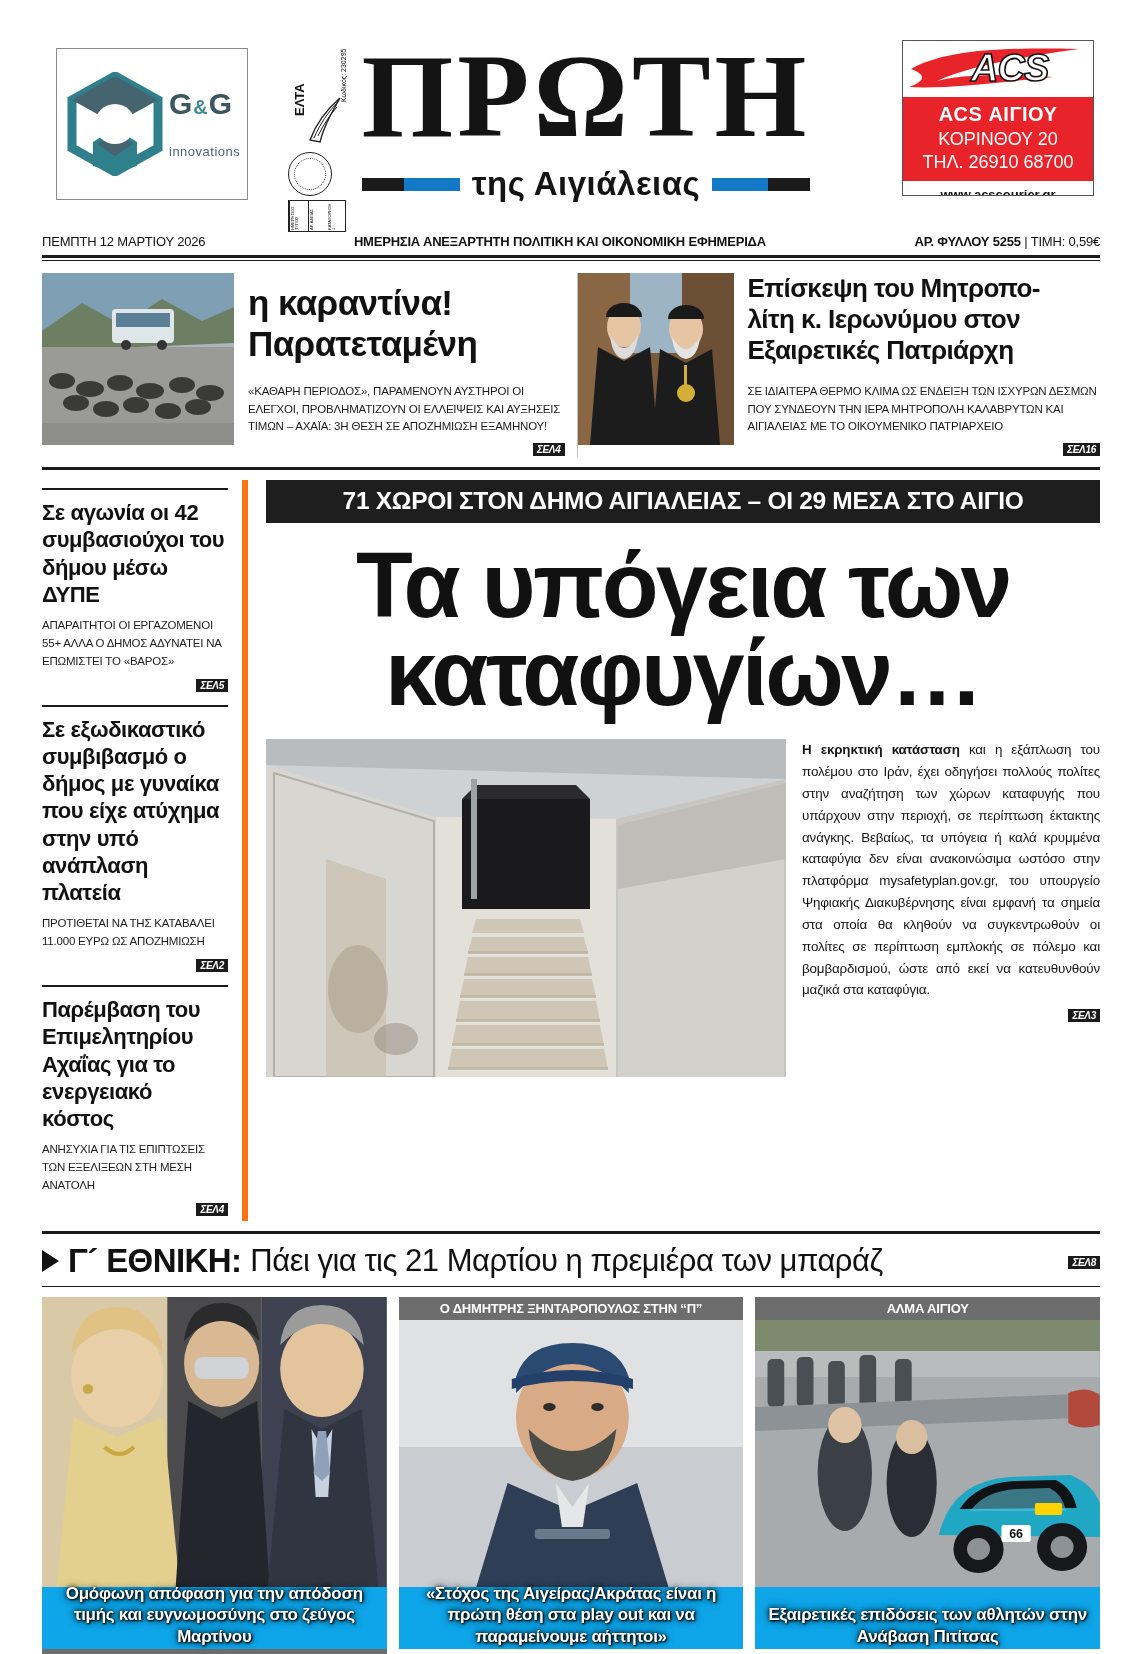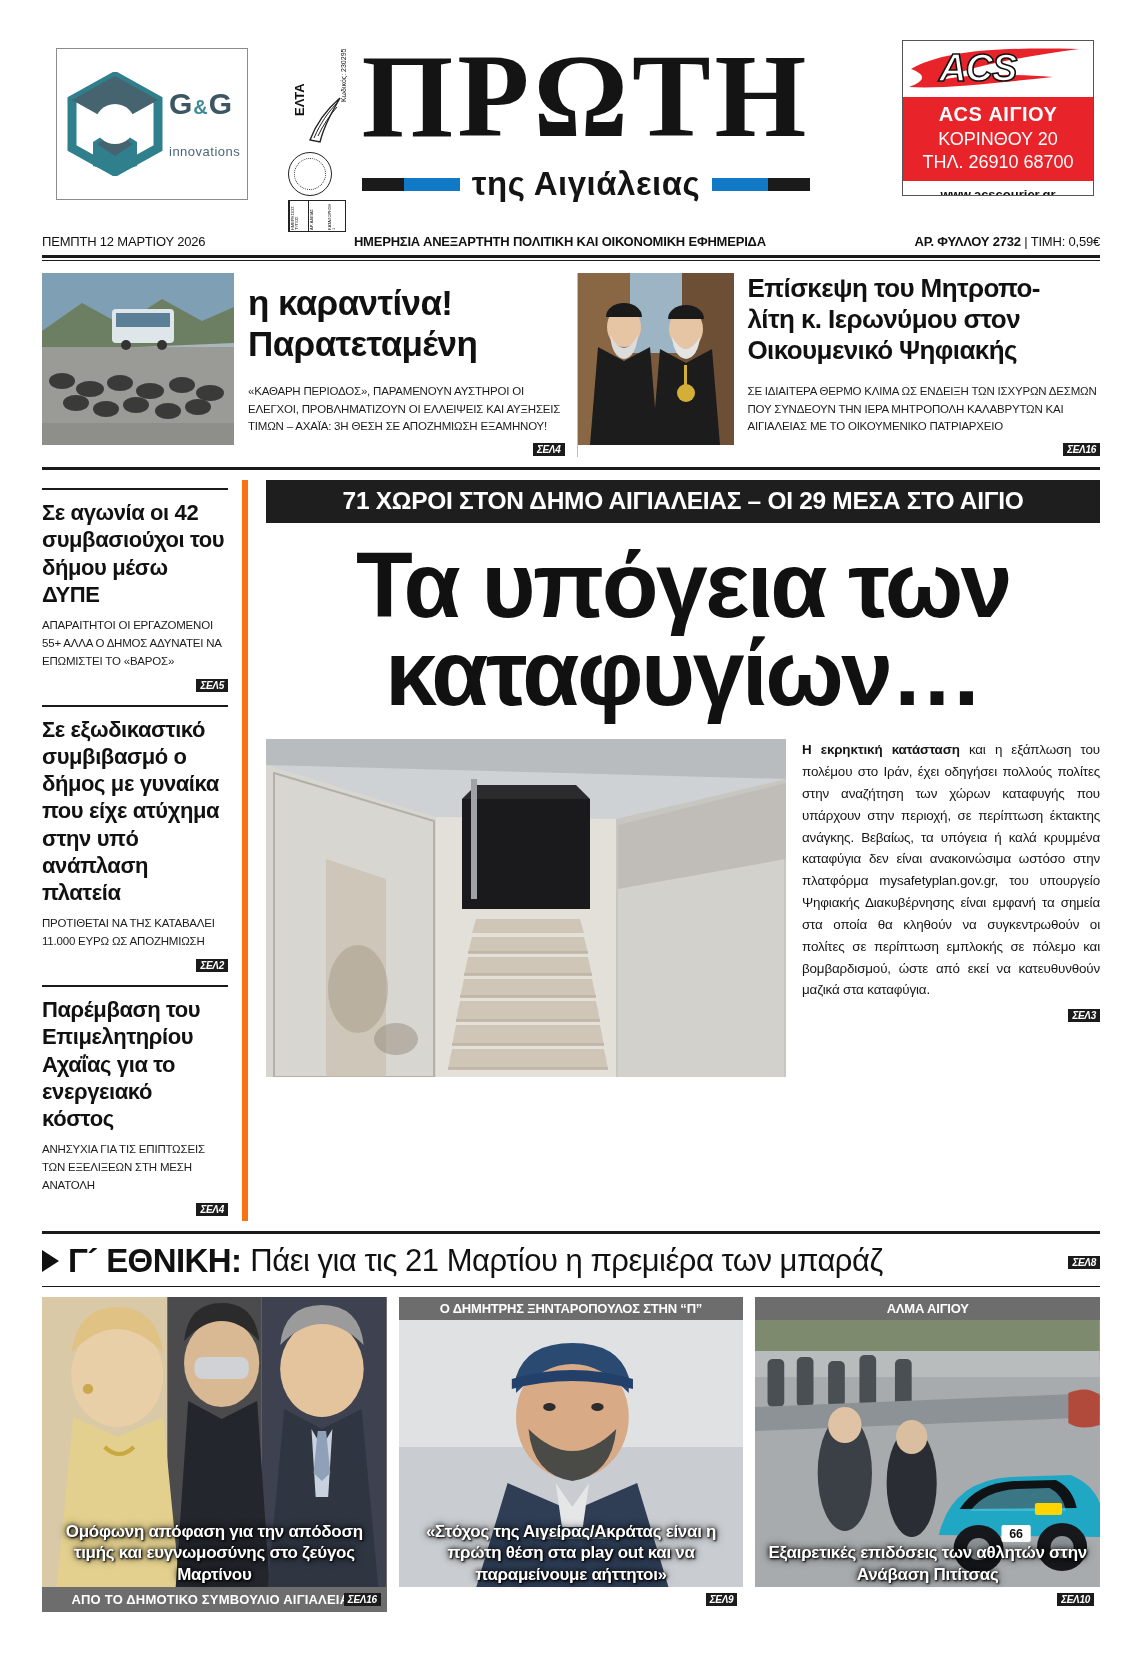--- a/index.html
+++ b/index.html
@@ -64,21 +64,21 @@
     font-size:33px;font-weight:bold;color:#141414;margin:0 12px;letter-spacing:.5px;
   }
 
   .acs{
     position:absolute;right:6px;top:6px;width:192px;height:156px;
     border:1px solid #555;background:#fff;box-sizing:border-box;overflow:hidden;
   }
   .acs-top{height:56px;position:relative;background:#fff;overflow:hidden;}
   .acs-swoosh{position:absolute;left:0;top:6px;width:192px;height:46px;}
   .acs-word{
-    position:absolute;left:36px;top:6px;font-size:38px;font-style:italic;font-weight:bold;
+    position:absolute;left:68px;top:6px;font-size:38px;font-style:italic;font-weight:bold;
     color:#fff;-webkit-text-stroke:1.6px #111;letter-spacing:-1px;
     font-family:"Liberation Sans", sans-serif;
   }
   .acs-red{background:#e8232a;color:#fff;text-align:center;padding:6px 0 8px;}
   .acs-red .l1{font-size:20px;font-weight:bold;letter-spacing:.5px;}
   .acs-red .l2{font-size:18px;margin-top:3px;}
   .acs-red .l3{font-size:18px;margin-top:2px;}
   .acs-site{text-align:center;font-size:13px;font-weight:bold;color:#111;padding:6px 0 4px;}
 
   
@@ -144,21 +144,21 @@
     width:0;height:0;border-left:17px solid #111;border-top:11px solid transparent;
     border-bottom:11px solid transparent;margin-right:9px;
   }
   .sport-bold{font-size:33px;font-weight:bold;letter-spacing:-.6px;color:#111;}
   .sport-rest{font-size:31px;letter-spacing:-.5px;color:#111;margin-left:9px;}
   .sport-sel{margin-left:auto;}
 
   
   .bottomrow{margin:10px 42px 0 42px;display:flex;gap:12px;}
   .bcard{flex:1 1 0;position:relative;}
-  .bphoto{height:290px;background:#e5e5e5;position:relative;overflow:hidden;}
+  .bphoto{height:352px;background:#0ea5e9;position:relative;overflow:hidden;}
   .bcap{
     position:absolute;left:0;right:0;bottom:26px;text-align:center;color:#fff;
     font-size:17px;font-weight:bold;line-height:1.28;letter-spacing:-.3px;
     text-shadow:0 0 4px rgba(0,0,0,.95),0 0 8px rgba(0,0,0,.8),1px 1px 2px #000;
     padding:0 8px;
   }
   .bsel{position:absolute;right:6px;bottom:6px;}
   .btop-label{
     position:absolute;left:0;right:0;top:0;background:#6d6d6d;color:#fff;text-align:center;
     font-size:13px;font-weight:bold;padding:4px 0;letter-spacing:-.2px;
@@ -233,21 +233,21 @@
         <div class="l3">ΤΗΛ. 26910 68700</div>
       </div>
       <div class="acs-site">www.acscourier.gr</div>
     </div>
   </div>
 
   <div class="dateline">
     <div>ΠΕΜΠΤΗ 12 ΜΑΡΤΙΟΥ 2026</div>
     <div class="mid">ΗΜΕΡΗΣΙΑ ΑΝΕΞΑΡΤΗΤΗ ΠΟΛΙΤΙΚΗ ΚΑΙ ΟΙΚΟΝΟΜΙΚΗ ΕΦΗΜΕΡΙΔΑ</div>
     <div class="right">
-      <b>ΑΡ. ΦΥΛΛΟΥ 2732</b>
+      <b>ΑΡ. ΦΥΛΛΟΥ 5255</b>
       <span>|</span>
       <span>ΤΙΜΗ: 0,59€</span>
     </div>
   </div>
   <div class="rule-thick"></div>
   <div style="height:2px"></div>
   <div class="rule-thin"></div>
 
   <div class="toprow">
 
@@ -303,21 +303,21 @@
           <path d="M90 46 a18 14 0 0 1 36 0 z" fill="#1a1a1a"></path>
           <path d="M94 64 q14 24 28 0 q-2 20 -14 22 q-12 -2 -14 -22 z" fill="#e4e4e4"></path>
           <path d="M82 76 L108 90 L134 76 L142 172 L74 172 Z" fill="#1c1c1c"></path>
           <circle cx="108" cy="120" r="9" fill="#d4af37"></circle>
           <rect x="106" y="92" width="3" height="22" fill="#d4af37"></rect>
         </svg>
       </div>
       <div class="tr-txt">
         <div class="hl2 smaller">Επίσκεψη του Μητροπο-</div>
         <div class="hl2 smaller">λίτη κ. Ιερωνύμου στον</div>
-        <div class="hl2 smaller">Οικουμενικό Ψηφιακής</div>
+        <div class="hl2 smaller">Εξαιρετικές Πατριάρχη</div>
         <div class="kicker">ΣΕ ΙΔΙΑΙΤΕΡΑ ΘΕΡΜΟ ΚΛΙΜΑ ΩΣ ΕΝΔΕΙΞΗ ΤΩΝ ΙΣΧΥΡΩΝ ΔΕΣΜΩΝ ΠΟΥ ΣΥΝΔΕΟΥΝ ΤΗΝ ΙΕΡΑ ΜΗΤΡΟΠΟΛΗ ΚΑΛΑΒΡΥΤΩΝ ΚΑΙ ΑΙΓΙΑΛΕΙΑΣ ΜΕ ΤΟ ΟΙΚΟΥΜΕΝΙΚΟ ΠΑΤΡΙΑΡΧΕΙΟ</div>
         <div class="sel-row">
           <span class="sel">ΣΕΛ16</span>
         </div>
       </div>
     </div>
   </div>
 
   <div style="margin:10px 42px 0 42px" class="rule-thick"></div>
 

